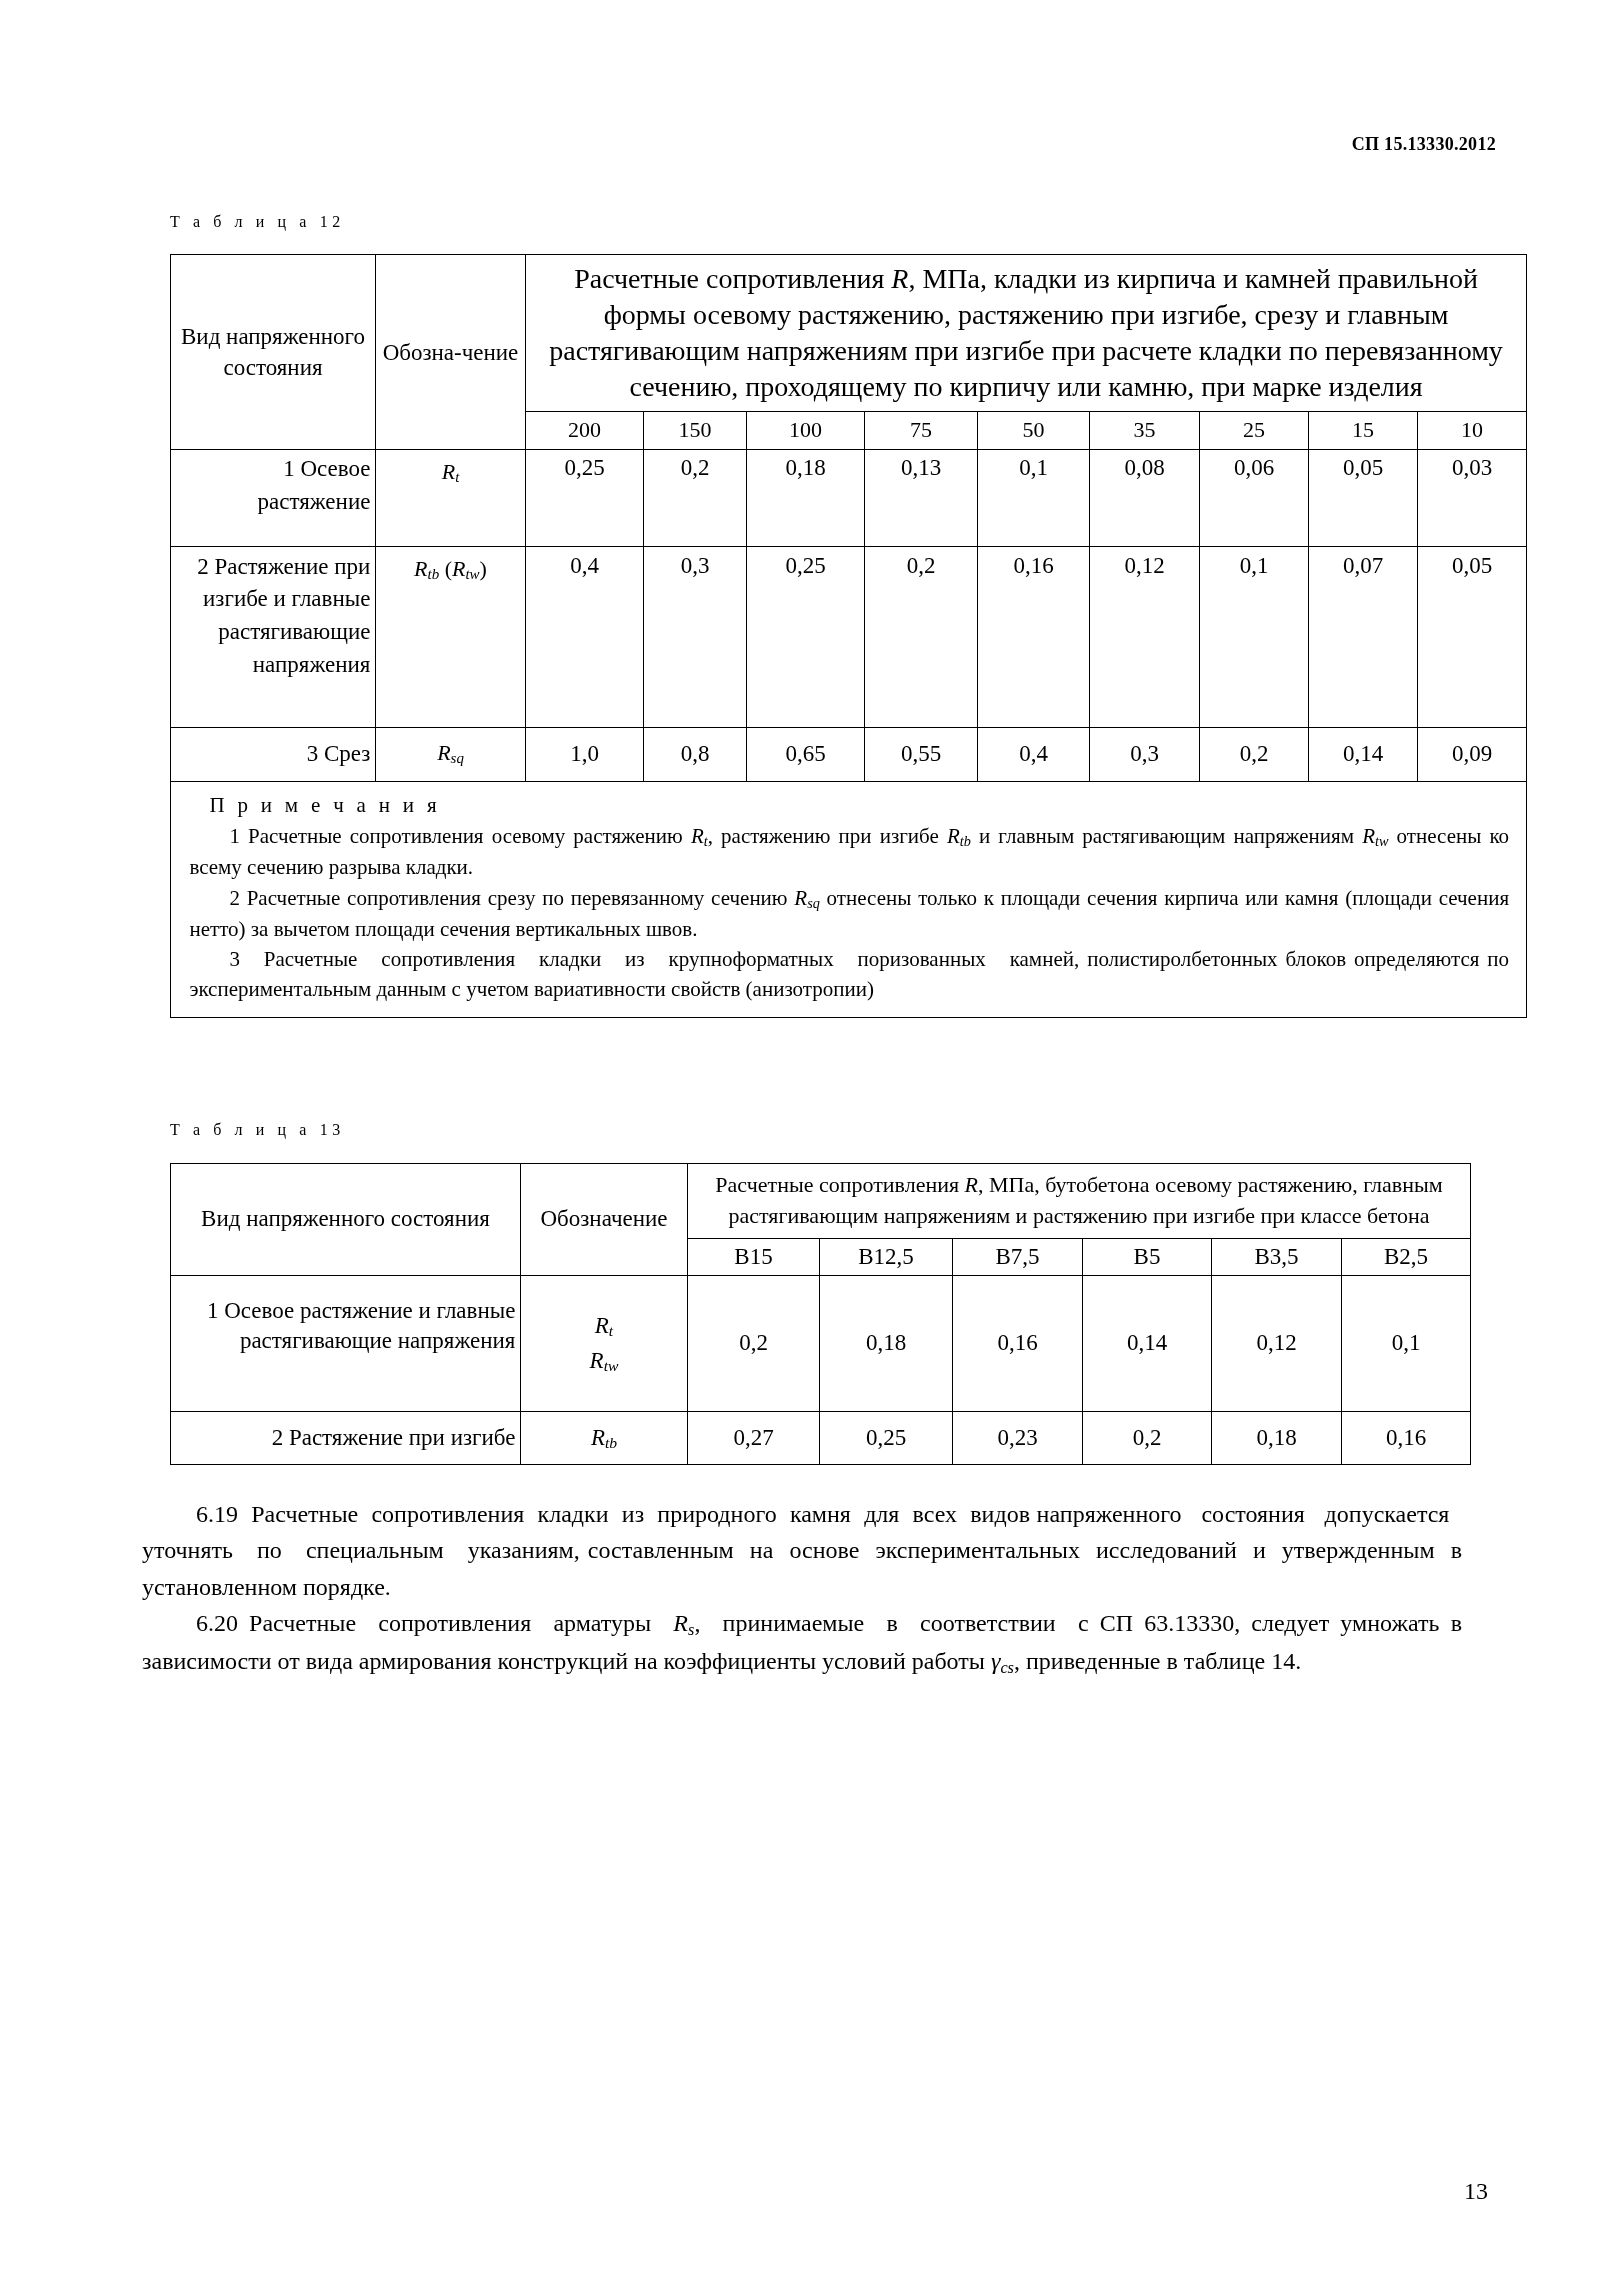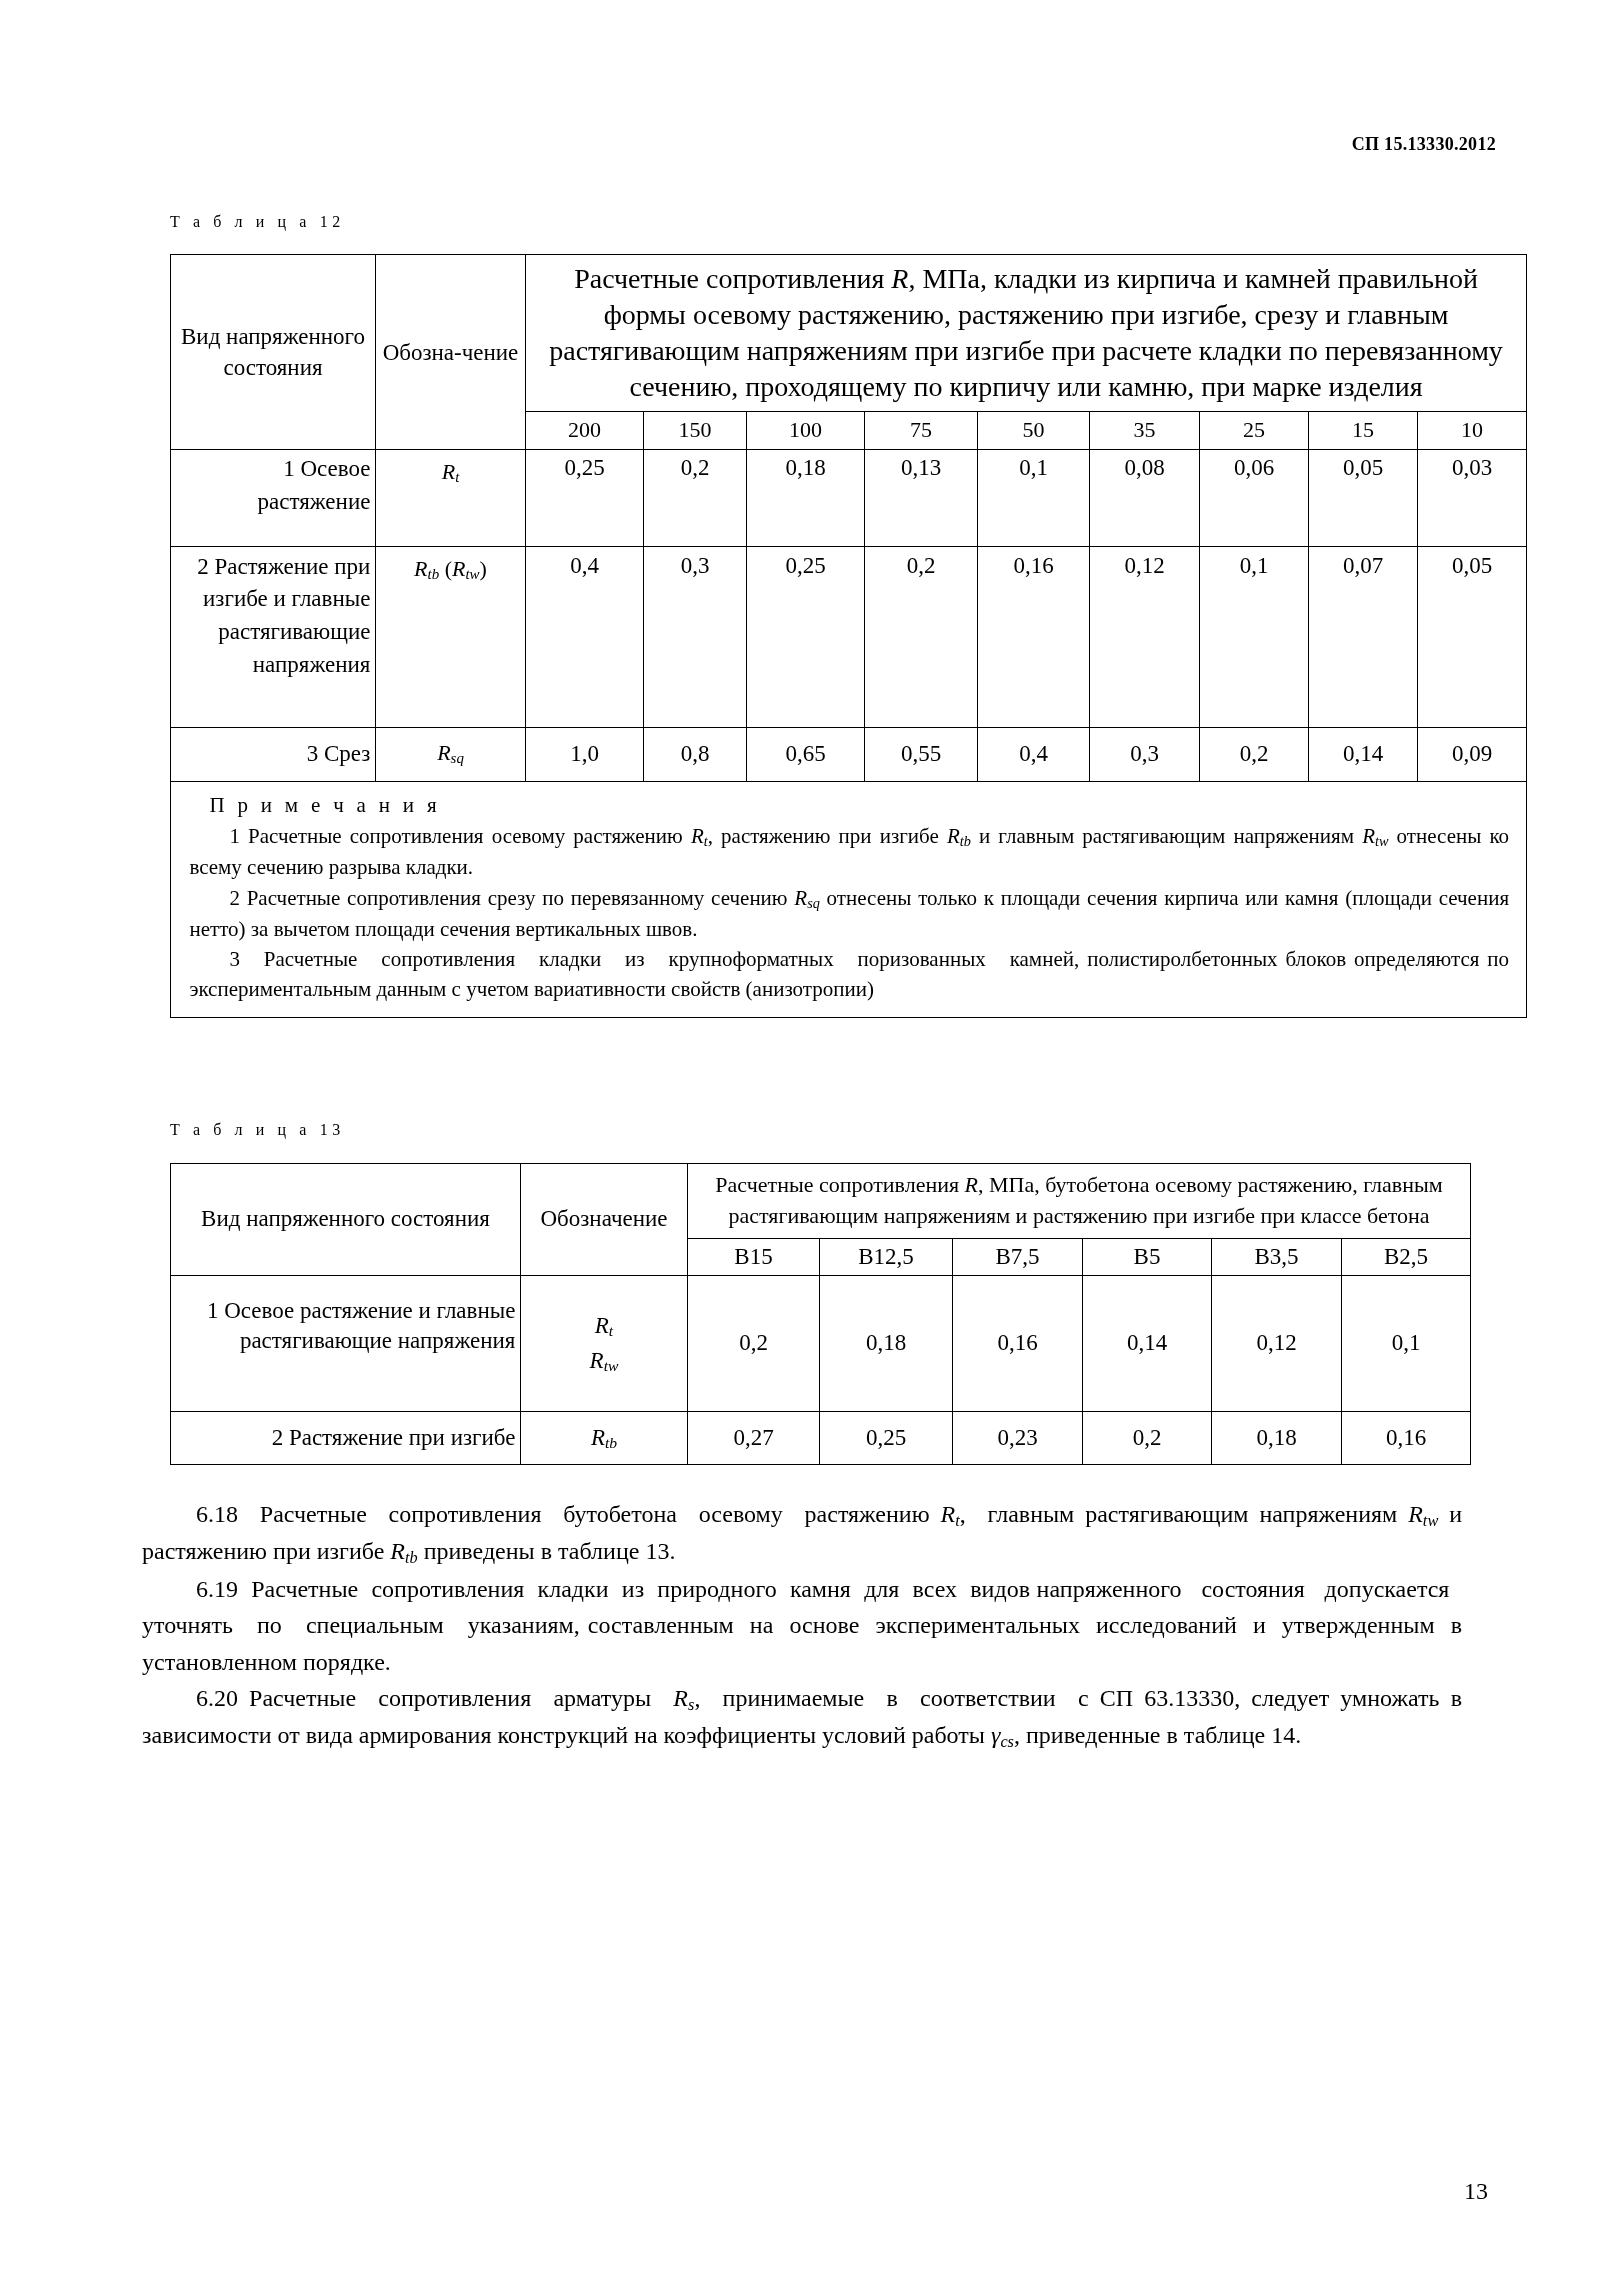--- a/index.html
+++ b/index.html
@@ -311,26 +311,20 @@
         <td>0,23</td>
         <td>0,2</td>
         <td>0,18</td>
         <td>0,16</td>
       </tr>
     </tbody>
   </table>
 
   <div class="body-text">
     <p>
-      6.18&nbsp;&nbsp;Расчетные&nbsp; сопротивления&nbsp; бутобетона&nbsp; осевому&nbsp; растяжению
-      <i class="sym">R<sub>t</sub></i>,&nbsp; главным
-      растягивающим напряжениям <i class="sym">R<sub>tw</sub></i> и растяжению при изгибе
-      <i class="sym">R<sub>tb</sub></i> приведены в таблице 13.
-    </p>
-    <p>
       6.19&nbsp;&nbsp;Расчетные&nbsp; сопротивления&nbsp; кладки&nbsp; из&nbsp; природного&nbsp; камня&nbsp;
       для&nbsp; всех&nbsp; видов
       напряженного&nbsp;&nbsp; состояния&nbsp;&nbsp; допускается&nbsp;&nbsp; уточнять&nbsp;&nbsp; по&nbsp;&nbsp;
       специальным&nbsp;&nbsp; указаниям,
       составленным&nbsp; на&nbsp; основе&nbsp; экспериментальных&nbsp; исследований&nbsp; и&nbsp; утвержденным&nbsp; в
       установленном порядке.
     </p>
     <p>
       6.20&nbsp;Расчетные&nbsp; сопротивления&nbsp; арматуры&nbsp;
       <i class="sym">R<sub>s</sub></i>,&nbsp; принимаемые&nbsp; в&nbsp; соответствии&nbsp; с

